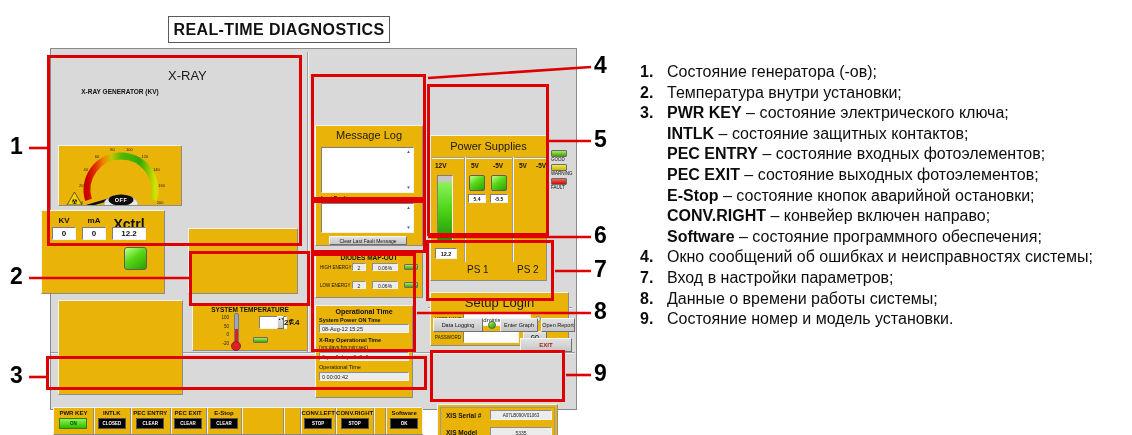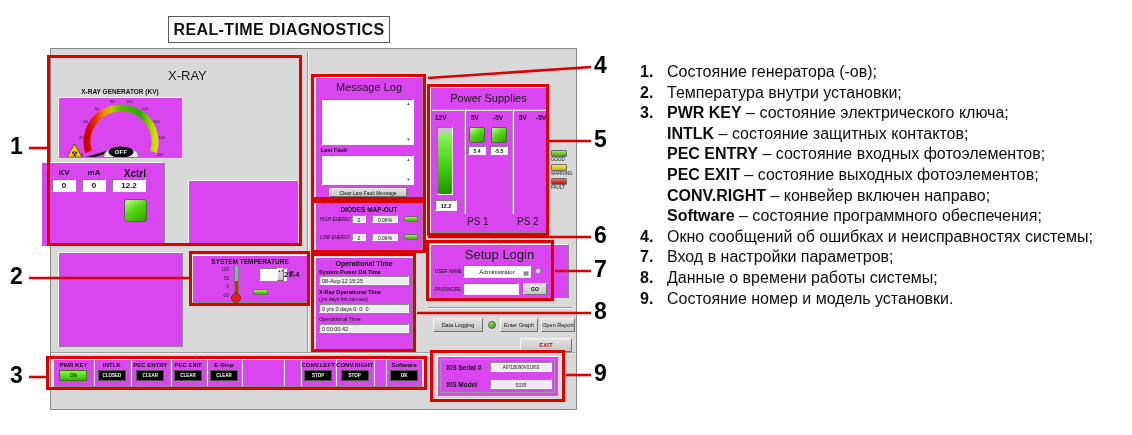--- a/index.html
+++ b/index.html
@@ -1,22 +1,22 @@
 <!DOCTYPE html>
 <html><head>
 <meta charset="utf-8">
 <style>
   html,body{margin:0;padding:0;}
   body{width:1132px;height:435px;background:#ffffff;position:relative;overflow:hidden;
        font-family:"Liberation Sans",sans-serif;color:#111;}
   .abs{position:absolute;box-sizing:border-box;}
   
   .window{background:#d9d9d9;border:1px solid #8a8a8a;}
-  .panel{background:#d946ef;border-top:1px solid #f4f4f4;border-left:1px solid #f4f4f4;
-         border-right:1px solid #8b8b8b;border-bottom:1px solid #8b8b8b;}
+  .panel{background:#eab308;border-top:1px solid #f4f4f4;border-left:1px solid #f4f4f4;
+         border-right:1px solid #8b8b8b;border-bottom:1px solid #8b8b8b;margin-top:48px;}
   .sunken{background:#ffffff;border-top:1px solid #7d7d7d;border-left:1px solid #7d7d7d;
           border-right:1px solid #f2f2f2;border-bottom:1px solid #f2f2f2;}
   .field{background:#ececec;border-top:1px solid #8d8d8d;border-left:1px solid #8d8d8d;
          border-right:1px solid #f4f4f4;border-bottom:1px solid #f4f4f4;
          font-size:5.5px;color:#222;padding:1px 2px;overflow:hidden;white-space:nowrap;}
   .btn{background:linear-gradient(#e2e2e2,#c6c6c6);border:1px solid #6f6f6f;
        border-top-color:#f5f5f5;border-left-color:#f5f5f5;
        text-align:center;color:#111;overflow:hidden;white-space:nowrap;}
   .vline{width:1px;background:#9c9c9c;box-shadow:1px 0 0 #f2f2f2;}
   .hline{height:1px;background:#9c9c9c;box-shadow:0 1px 0 #f2f2f2;}
@@ -89,21 +89,21 @@
     <polygon points="8,59 23,59 15.5,46" fill="#f5d000" stroke="#333" stroke-width="0.7"></polygon>
     <text x="15.6" y="57.5" font-size="7" text-anchor="middle" fill="#000" font-family="DejaVu Sans">☢</text>
     <ellipse cx="62" cy="54" rx="12.5" ry="5.5" fill="#0d0d0d"></ellipse>
     <text x="62" y="56" font-size="5.5" font-weight="bold" text-anchor="middle" fill="#fff" letter-spacing="0.5">OFF</text>
   </svg>
 </div>
 
 <div class="abs panel" style="left:41px;top:162px;width:124px;height:84px;">
   <div class="abs" style="left:10px;top:5px;width:24px;text-align:center;font-size:8px;font-weight:bold;">KV</div>
   <div class="abs" style="left:40px;top:5px;width:24px;text-align:center;font-size:8px;font-weight:bold;">mA</div>
-  <div class="abs" style="left:70px;top:5px;width:34px;text-align:right;font-size:10px;font-weight:bold;">Xctrl</div>
+  <div class="abs" style="left:70px;top:5px;width:34px;text-align:center;font-size:14px;font-weight:bold;">Xctrl</div>
   <div class="abs sunken" style="left:10px;top:16px;width:24px;height:13px;text-align:center;font-size:8px;font-weight:bold;line-height:12px;">0</div>
   <div class="abs sunken" style="left:40px;top:16px;width:24px;height:13px;text-align:center;font-size:8px;font-weight:bold;line-height:12px;">0</div>
   <div class="abs sunken" style="left:70px;top:16px;width:34px;height:13px;text-align:center;font-size:8px;font-weight:bold;line-height:12px;">12.2</div>
   <div class="abs led" style="left:82px;top:36px;width:23px;height:23px;border-radius:3px;"></div>
 </div>
 
 <div class="abs panel" style="left:188px;top:180px;width:110px;height:66px;"></div>
 <div class="abs panel" style="left:58px;top:252px;width:125px;height:95px;"></div>
 
 <div class="abs panel" style="left:315px;top:77px;width:108px;height:121px;">
@@ -291,19 +291,20 @@
 <div class="abs callout" style="left:594px;top:300px;">8</div>
 <div class="abs callout" style="left:594px;top:362px;">9</div>
 
 <div class="abs lg" style="left:640px;top:62px;width:490px;">
   <div class="lg-line"><span class="lg-num">1.</span><span class="lg-bold"></span><span>Состояние генератора (-ов);</span></div>
   <div class="lg-line"><span class="lg-num">2.</span><span class="lg-bold"></span><span>Температура внутри установки;</span></div>
   <div class="lg-line"><span class="lg-num">3.</span><span class="lg-bold">PWR KEY</span><span> – состояние электрического ключа;</span></div>
   <div class="lg-line"><span class="lg-num"></span><span class="lg-bold">INTLK</span><span> – состояние защитных контактов;</span></div>
   <div class="lg-line"><span class="lg-num"></span><span class="lg-bold">PEC ENTRY</span><span> – состояние входных фотоэлементов;</span></div>
   <div class="lg-line"><span class="lg-num"></span><span class="lg-bold">PEC EXIT</span><span> – состояние выходных фотоэлементов;</span></div>
+  <div class="lg-line"><span class="lg-num"></span><span class="lg-bold">E-Stop</span><span> – состояние кнопок аварийной остановки;</span></div>
   <div class="lg-line"><span class="lg-num"></span><span class="lg-bold">CONV.RIGHT</span><span> – конвейер включен направо;</span></div>
   <div class="lg-line"><span class="lg-num"></span><span class="lg-bold">Software</span><span> – состояние программного обеспечения;</span></div>
   <div class="lg-line"><span class="lg-num">4.</span><span class="lg-bold"></span><span>Окно сообщений об ошибках и неисправностях системы;</span></div>
   <div class="lg-line"><span class="lg-num">7.</span><span class="lg-bold"></span><span>Вход в настройки параметров;</span></div>
   <div class="lg-line"><span class="lg-num">8.</span><span class="lg-bold"></span><span>Данные о времени работы системы;</span></div>
   <div class="lg-line"><span class="lg-num">9.</span><span class="lg-bold"></span><span>Состояние номер и модель установки.</span></div>
 </div>
 
 </body></html>

